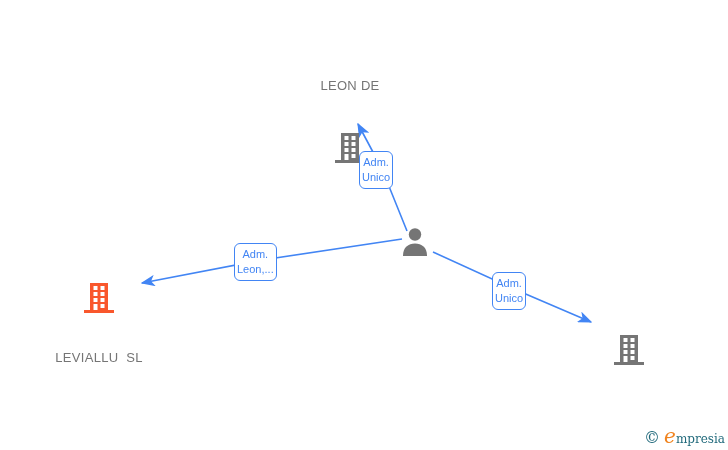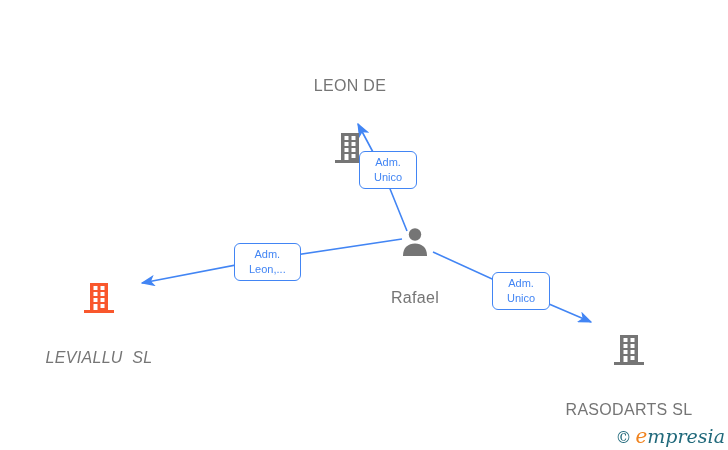--- a/index.html
+++ b/index.html
@@ -30,47 +30,47 @@
   .node {
     position: absolute;
     text-align: center;
   }
   .node-icon { display: block; margin: 0 auto; }
   .icon-gray   { color: var(--icon_gray, #757575); }
   .icon-orange { color: var(--icon_orange, #f9572c); }
 
   .node-label {
     color: var(--node_text_gray, #757575);
-    font-size: 16px;
+    font-size: 13px;
     line-height: 16px;
     letter-spacing: 0.3px;
     white-space: pre;
   }
   .node-label div { white-space: pre; }
 
   
   .node-leon-de-paz { left: 270px; top: 46px;  width: 160px; }
   .node-leon-de-paz .node-icon { margin-top: 4px; }
   .node-person      { left: 335px; top: 226px; width: 160px; }
   .node-leviallu    { left: 19px;  top: 280px; width: 160px; }
-  .node-leviallu .node-label  { margin-top: 2px; font-style: italic; }
+  .node-leviallu .node-label  { margin-top: 2px; }
   .node-rasodarts   { left: 549px; top: 332px; width: 160px; }
   .node-rasodarts .node-label { margin-top: 2px; }
 
   .edge-label {
     position: absolute;
     box-sizing: border-box;
     background: var(--label_box_bg, #ffffff);
     border: 1.5px solid var(--edge_blue, #4285f4);
     border-radius: 6px;
     color: var(--edge_blue, #4285f4);
     font-size: 11px;
     line-height: 15px;
     text-align: center;
-    padding: 3px 14px;
+    padding: 3px 2px;
   }
   .edge-label-top   { left: 359px; top: 151px; }
   .edge-label-left  { left: 234px; top: 243px; }
   .edge-label-right { left: 492px; top: 272px; }
 
   .watermark {
     position: absolute;
     right: 3px;
     bottom: 2px;
     text-decoration: none;
@@ -83,22 +83,21 @@
     margin-right: 4px;
   }
   .wm-initial {
     color: var(--watermark_orange, #f0831e);
     font-size: 20px;
     font-style: italic;
     font-family: "DejaVu Serif", serif;
   }
   .wm-rest {
     color: var(--watermark_teal, #20697b);
-    font-size: 19px;
-    font-style: italic;
+    font-size: 12px;
     font-family: "DejaVu Serif", serif;
   }
 </style>
 </head>
 <body>
 
 <div class="canvas">
 
   <svg class="edges-layer" viewBox="0 0 728 450" xmlns="http://www.w3.org/2000/svg">
     <defs>
@@ -128,21 +127,20 @@
       <rect x="19.5" y="24" width="4" height="4" fill="#ffffff"></rect>
     </svg>
   </div>
 
   <div class="node node-person">
     <svg class="node-icon icon-gray" width="32" height="32" viewBox="0 0 32 32">
       <circle cx="16" cy="8.5" r="6.2" fill="currentColor"></circle>
       <path d="M4,29.5 c0,-8.2 5.4,-12 12,-12 s12,3.8 12,12 l0,0.5 l-24,0 z" fill="currentColor"></path>
     </svg>
     <div class="node-label">
-      <div>Rafael</div>
     </div>
   </div>
 
   <div class="node node-leviallu">
     <svg class="node-icon icon-orange" width="36" height="36" viewBox="0 0 36 36">
       <rect x="3" y="30" width="30" height="3" fill="currentColor"></rect>
       <rect x="9" y="3" width="18" height="27" fill="currentColor"></rect>
       <rect x="12.5" y="6" width="4" height="4" fill="#ffffff"></rect>
       <rect x="19.5" y="6" width="4" height="4" fill="#ffffff"></rect>
       <rect x="12.5" y="12" width="4" height="4" fill="#ffffff"></rect>
@@ -163,23 +161,20 @@
       <rect x="9" y="3" width="18" height="27" fill="currentColor"></rect>
       <rect x="12.5" y="6" width="4" height="4" fill="#ffffff"></rect>
       <rect x="19.5" y="6" width="4" height="4" fill="#ffffff"></rect>
       <rect x="12.5" y="12" width="4" height="4" fill="#ffffff"></rect>
       <rect x="19.5" y="12" width="4" height="4" fill="#ffffff"></rect>
       <rect x="12.5" y="18" width="4" height="4" fill="#ffffff"></rect>
       <rect x="19.5" y="18" width="4" height="4" fill="#ffffff"></rect>
       <rect x="12.5" y="24" width="4" height="6" fill="#ffffff"></rect>
       <rect x="19.5" y="24" width="4" height="4" fill="#ffffff"></rect>
     </svg>
-    <div class="node-label">
-      <div>RASODARTS SL</div>
-    </div>
   </div>
 
   <div class="edge-label edge-label-top">
     <div>Adm.</div>
     <div>Unico</div>
   </div>
   <div class="edge-label edge-label-left">
     <div>Adm.</div>
     <div>Leon,...</div>
   </div>

